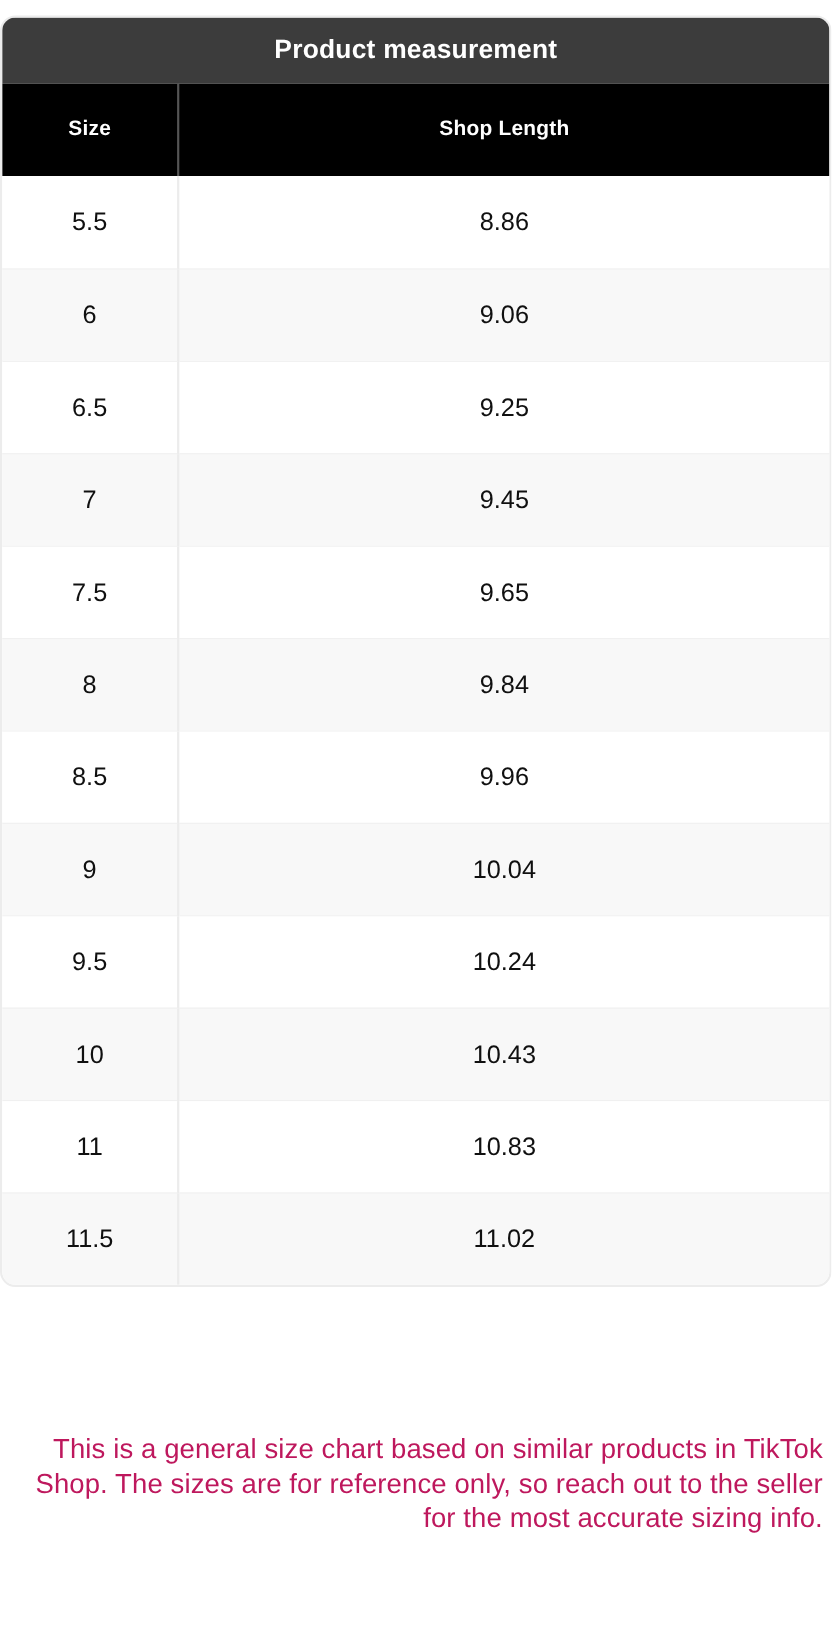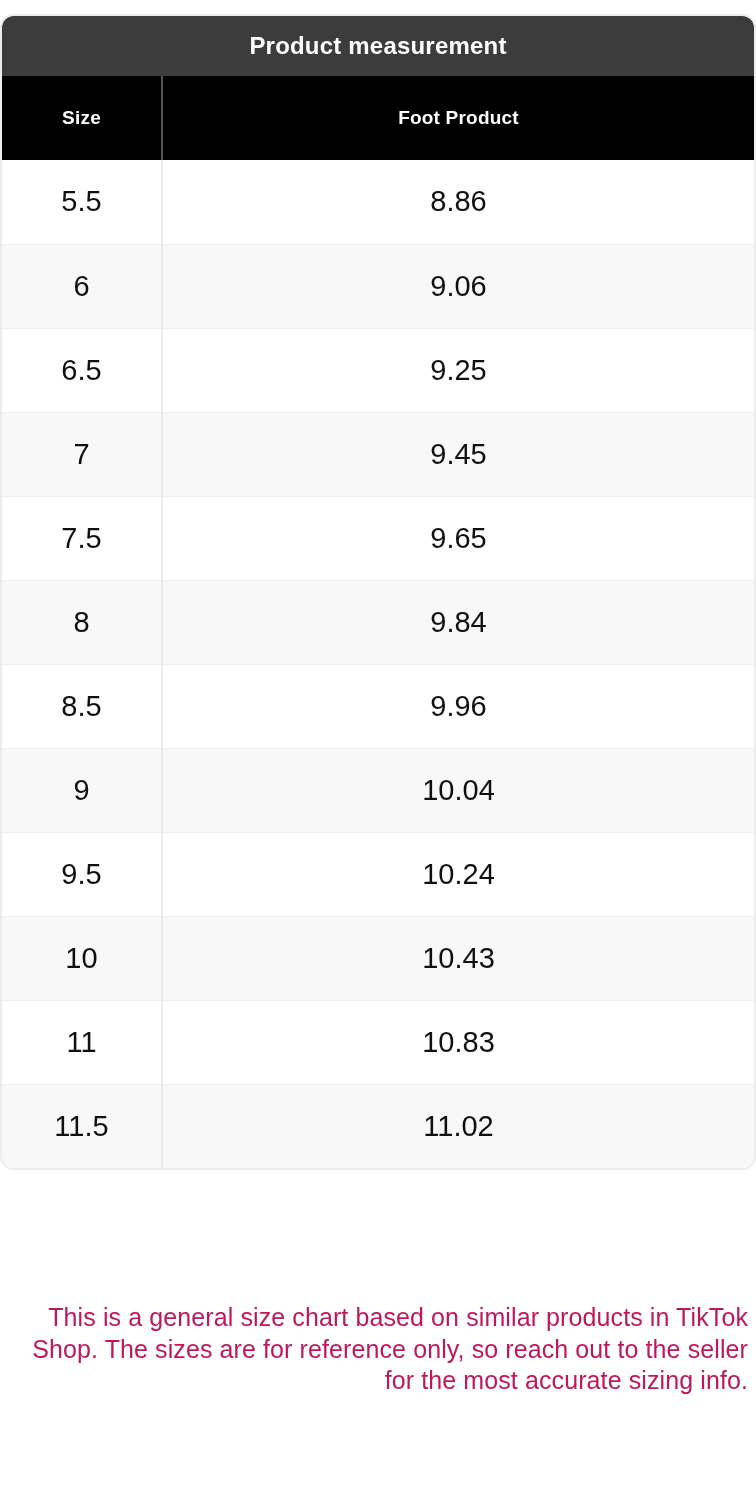--- a/index.html
+++ b/index.html
@@ -64,21 +64,21 @@
     letter-spacing: 0.2px;
   }
   thead th.th-size {
     border-right: 2px solid #555555;
   }
 
   tbody td {
     height: 84px;
     text-align: center;
     vertical-align: middle;
-    font-size: 29px;
+    font-size: 23px;
     color: #101010;
     background: #ffffff;
     border-bottom: 1px solid #f0f0f0;
   }
   tbody td.cell-size {
     border-right: 2px solid #ececec;
   }
   tbody tr:nth-child(even) td {
     background: #f8f8f8;
   }
@@ -109,21 +109,21 @@
     <div class="card-title">Product measurement</div>
 
     <table class="size-table">
       <colgroup>
         <col class="col-size">
         <col class="col-value">
       </colgroup>
       <thead>
         <tr>
           <th class="th-size">Size</th>
-          <th class="th-value">Foot Product</th>
+          <th class="th-value">Shop Length</th>
         </tr>
       </thead>
       <tbody id="table-body">
           <tr>
             <td class="cell-size">5.5</td>
             <td class="cell-value">8.86</td>
           </tr>
           <tr>
             <td class="cell-size">6</td>
             <td class="cell-value">9.06</td>

